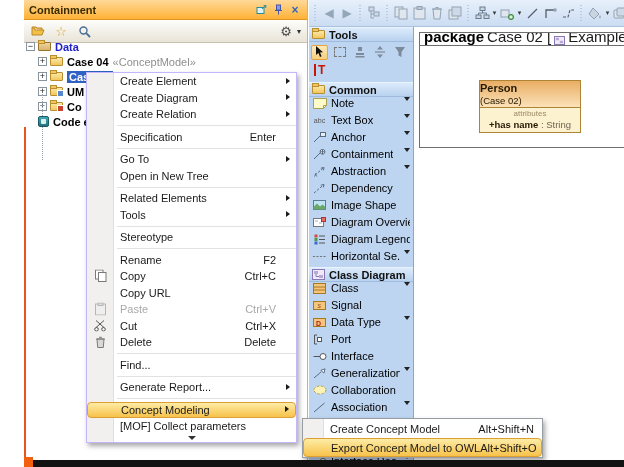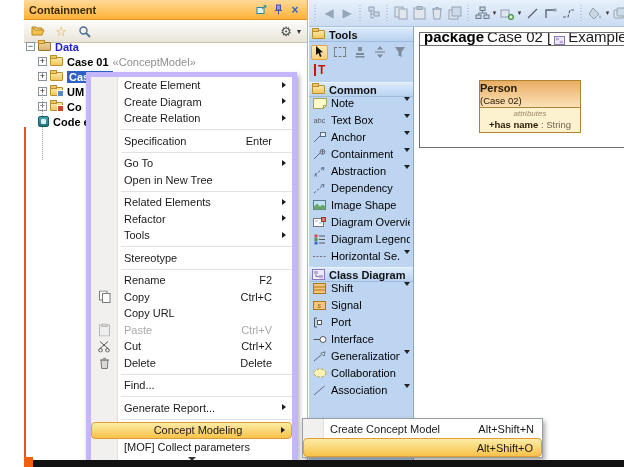--- a/index.html
+++ b/index.html
@@ -43,30 +43,30 @@
   .stereo{color:#8f8f8f;font-weight:normal;margin-left:4px;}
   .tree-guide{position:absolute;left:18px;top:55px;height:66px;border-left:1px dotted #9aa6b2;}
 
   
   #left-strip{left:0;top:127px;width:2px;height:333px;background:#e8551c;z-index:5;}
   #right-strip{left:621px;top:27px;width:3px;height:433px;background:#e37a57;z-index:5;}
   #bottom-bar{left:0;top:460px;width:624px;height:7px;background:#121212;z-index:55;}
   #bottom-orange{left:0;top:457px;width:9px;height:10px;background:#f2600f;z-index:60;}
 
   
-  #context-menu{left:62px;top:72px;width:211px;background:#fff;border:5px solid #c4b5fd;
+  #context-menu{left:62px;top:72px;width:211px;background:#fff;border:1px solid #c4b5fd;
                 box-shadow:2px 3px 5px rgba(0,0,0,.35);z-index:40;box-sizing:border-box;}
   #context-menu::before{content:"";position:absolute;left:0;top:0;bottom:0;width:26px;background:#f1f0ee;border-right:1px solid #e2dfda;}
   .mi{position:relative;height:16.5px;display:flex;align-items:center;padding:0 20px 0 33px;}
   .mi .lbl{white-space:nowrap;}
   .mi .sc{margin-left:auto;white-space:nowrap;}
   .mi .arr{position:absolute;right:6px;top:50%;margin-top:-3.5px;width:0;height:0;
            border-left:4px solid #1a1a1a;border-top:3.5px solid transparent;border-bottom:3.5px solid transparent;}
   .mi.disabled,.mi.disabled .sc{color:#a9a9a9;}
-  .mi.hl{background:linear-gradient(#fdeca6,#f7c24a);border:1px solid #dd9f33;border-radius:4px;box-sizing:border-box;justify-content:center;}
+  .mi.hl{background:linear-gradient(#fdeca6,#f7c24a);border:1px solid #dd9f33;border-radius:4px;box-sizing:border-box;}
   .msep{height:6px;display:flex;align-items:center;padding-left:30px;position:relative;}
   .msep i{display:block;height:1px;background:#e2e2e2;width:100%;}
   .gi{position:absolute;left:6px;top:50%;transform:translateY(-50%);width:15px;height:13px;display:flex;align-items:center;justify-content:center;}
   .menu-more{position:relative;height:7px;display:flex;align-items:center;justify-content:center;}
   .menu-more i{width:0;height:0;border-top:4px solid #333;border-left:4px solid transparent;border-right:4px solid transparent;}
 
   
   #owl-submenu{left:278px;top:418px;width:241px;background:#fff;border:1px solid #989da4;
                box-shadow:2px 3px 5px rgba(0,0,0,.35);z-index:50;box-sizing:border-box;}
   #owl-submenu::before{content:"";position:absolute;left:0;top:0;bottom:0;width:20px;background:#f1f0ee;border-right:1px solid #e2dfda;}
@@ -105,21 +105,21 @@
   .tab-outer{position:absolute;left:-1px;top:-1px;height:14px;background:#6e6e6e;
              clip-path:polygon(0 0,100% 0,calc(100% - 9px) 100%,0 100%);padding:0;}
   .tab-inner{height:12px;margin:1px 0 0 1px;background:#fff;clip-path:polygon(0 0,calc(100% - 1px) 0,calc(100% - 10px) 100%,0 100%);
              display:flex;align-items:flex-end;gap:3px;padding:0 14px 0 4px;font-size:15px;white-space:nowrap;}
   .tab-kw{font-weight:bold;color:#000;}
   #person-class{position:absolute;left:59px;top:47px;width:102px;height:53px;border:1px solid #ad8435;background:#fdf2cf;box-sizing:border-box;}
   .cls-head{height:27px;background:linear-gradient(#e9ad64,#fbe2b8);border-bottom:1px solid #ad8435;text-align:left;box-sizing:border-box;}
   .cls-name{font-size:11px;font-weight:bold;color:#241a05;line-height:13px;padding-top:1px;}
   .cls-sub{font-size:9.5px;color:#241a05;line-height:11px;}
   .cls-attrs{text-align:center;}
-  .attr-title{font-size:8px;font-style:italic;color:#9a8a66;line-height:10px;padding-top:1px;}
+  .attr-title{font-size:8px;color:#9a8a66;line-height:10px;padding-top:1px;}
   .attr-line{font-size:9.5px;line-height:11px;color:#6f6352;}
   .attr-line b{color:#241a05;}
 
   svg{display:block;}
 </style>
 </head>
 <body>
 
 <div id="screen">
 
@@ -164,21 +164,21 @@
     <div id="tree">
       <div class="tree-guide"></div>
       <div class="tree-row ind1">
         <span class="exp minus"></span>
         <span class="fold pkg"></span>
         <span class="tlabel root">Data</span>
       </div>
       <div class="tree-row ind2">
         <span class="exp plus"></span>
         <span class="fold"></span>
-        <span class="tlabel">Case 01</span>
+        <span class="tlabel">Case 04</span>
         <span class="stereo">«ConceptModel»</span>
       </div>
       <div class="tree-row ind2">
         <span class="exp plus"></span>
         <span class="fold"></span>
         <span class="tlabel sel">Case 02</span>
       </div>
       <div class="tree-row ind2">
         <span class="exp plus"></span>
         <span class="fold">
@@ -444,31 +444,41 @@
     </div>
 
     <div class="pal-item">
       <span class="pic">
           <svg width="13" height="11" viewBox="0 0 13 11">
             <rect x="0.5" y="0.5" width="12" height="10" fill="#f5c57c" stroke="#a87820"></rect>
             <line x1="0.5" y1="4" x2="12.5" y2="4" stroke="#a87820"></line>
             <line x1="0.5" y1="7" x2="12.5" y2="7" stroke="#a87820"></line>
           </svg>
         </span>
-      <span class="plbl">Shift</span>
+      <span class="plbl">Class</span>
       <span class="dd"></span>
     </div>
     <div class="pal-item">
       <span class="pic">
           <svg width="13" height="11" viewBox="0 0 13 11">
             <rect x="0.5" y="1.5" width="12" height="8" fill="#f5c57c" stroke="#a87820"></rect>
             <text x="4.5" y="8" font-size="7" fill="#7a4a10" font-style="italic">s</text>
           </svg>
         </span>
       <span class="plbl">Signal</span>
+    </div>
+    <div class="pal-item">
+      <span class="pic">
+          <svg width="13" height="11" viewBox="0 0 13 11">
+            <rect x="0.5" y="1.5" width="12" height="8" fill="#f5c57c" stroke="#a87820"></rect>
+            <text x="3" y="8.5" font-size="7" fill="#a82020" font-weight="bold">D</text>
+          </svg>
+        </span>
+      <span class="plbl">Data Type</span>
+      <span class="dd"></span>
     </div>
     <div class="pal-item">
       <span class="pic">
           <svg width="13" height="11" viewBox="0 0 13 11">
             <path d="M4 1 L1.5 1 L1.5 10 L4 10" fill="none" stroke="#555"></path>
             <rect x="4.5" y="3.5" width="4" height="4" fill="#fff" stroke="#555"></rect>
           </svg>
         </span>
       <span class="plbl">Port</span>
     </div>
@@ -581,24 +591,20 @@
         <span class="lbl">Open in New Tree</span>
       </div>
     <div class="msep">
         <i></i>
       </div>
     <div class="mi">
         <span class="lbl">Related Elements</span>
         <span class="arr"></span>
       </div>
     <div class="mi">
-        <span class="lbl">Refactor</span>
-        <span class="arr"></span>
-      </div>
-    <div class="mi">
         <span class="lbl">Tools</span>
         <span class="arr"></span>
       </div>
     <div class="msep">
         <i></i>
       </div>
     <div class="mi">
         <span class="lbl">Stereotype</span>
       </div>
     <div class="msep">
@@ -681,20 +687,21 @@
         <i></i>
       </div>
   </div>
 
   <div id="owl-submenu" class="abs">
     <div class="mi">
       <span class="lbl">Create Concept Model</span>
       <span class="sc">Alt+Shift+N</span>
     </div>
     <div class="mi hl">
+      <span class="lbl">Export Concept Model to OWL</span>
       <span class="sc">Alt+Shift+O</span>
     </div>
   </div>
 
   <div id="left-strip" class="abs"></div>
   <div id="right-strip" class="abs"></div>
   <div id="bottom-bar" class="abs"></div>
   <div id="bottom-orange" class="abs"></div>
 
 </div>

